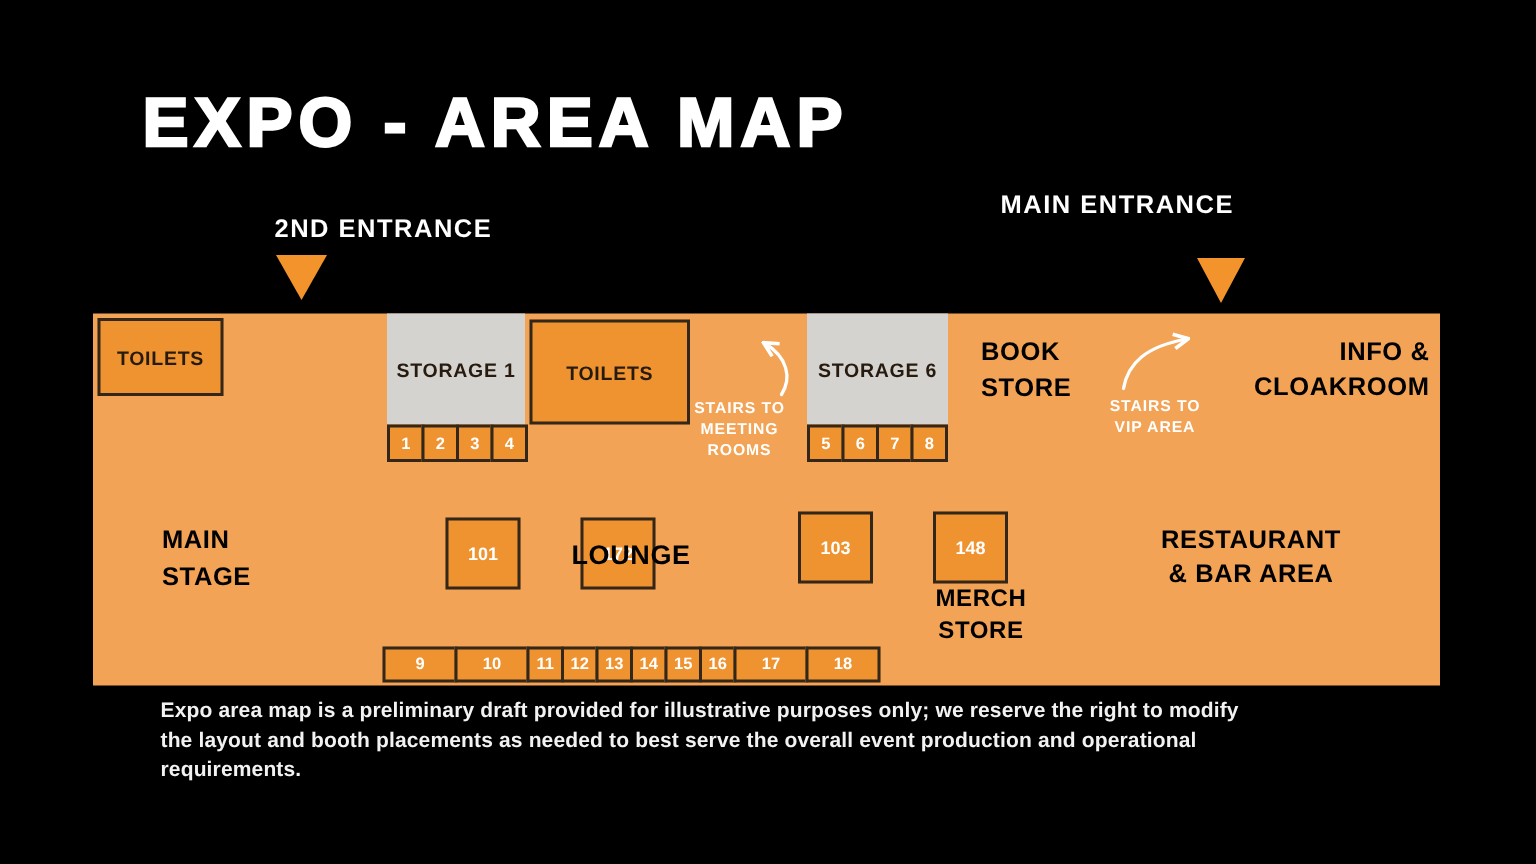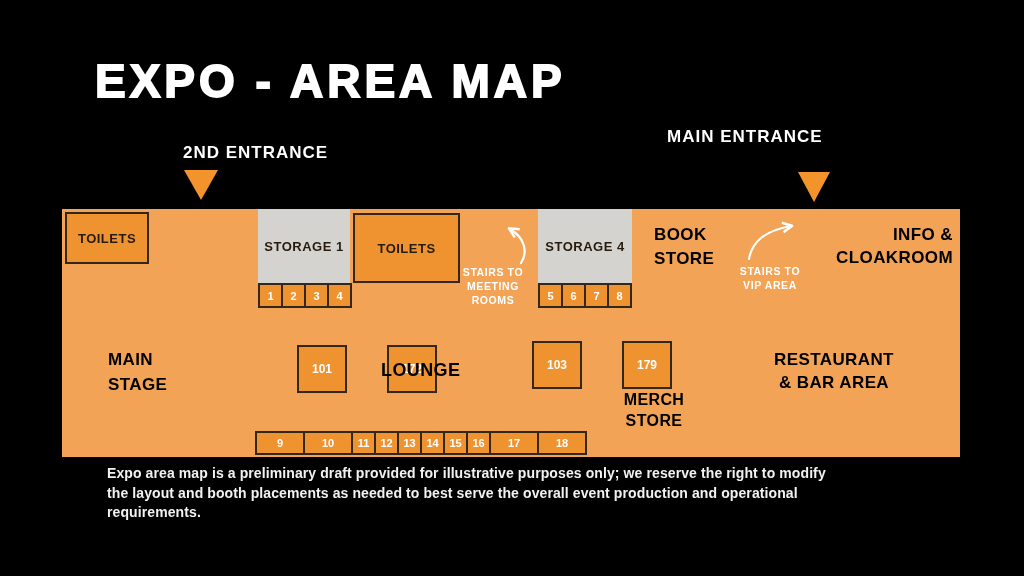--- a/index.html
+++ b/index.html
@@ -110,21 +110,21 @@
 <div class="abs entrance-triangle tri-2nd"></div>
 
 <div class="abs entrance-label" style="left:667px; top:127px;">MAIN ENTRANCE</div>
 <div class="abs entrance-triangle tri-main"></div>
 
 <div class="abs map">
 
   <div class="room orange-room toilets1">TOILETS</div>
   <div class="room gray-room storage1">STORAGE 1</div>
   <div class="room orange-room toilets2">TOILETS</div>
-  <div class="room gray-room storage2">STORAGE 4</div>
+  <div class="room gray-room storage2">STORAGE 6</div>
 
   <div class="booth-row row-1-4">
 
   <div class="booth">1</div>
       <div class="booth">2</div>
       <div class="booth">3</div>
       <div class="booth">4</div>
     </div>
   <div class="booth-row row-5-8">
 
@@ -134,21 +134,21 @@
       <div class="booth">8</div>
     </div>
   <div class="booth-row big row-101">
 
   <div class="booth">101</div>
       <div class="booth">172</div>
     </div>
   <div class="booth-row big row-103">
 
   <div class="booth">103</div>
-      <div class="booth">179</div>
+      <div class="booth">148</div>
     </div>
   <div class="booth-row row-bottom">
 
   <div class="booth wide">9</div>
       <div class="booth wide">10</div>
       <div class="booth">11</div>
       <div class="booth">12</div>
       <div class="booth">13</div>
       <div class="booth">14</div>
       <div class="booth">15</div>

